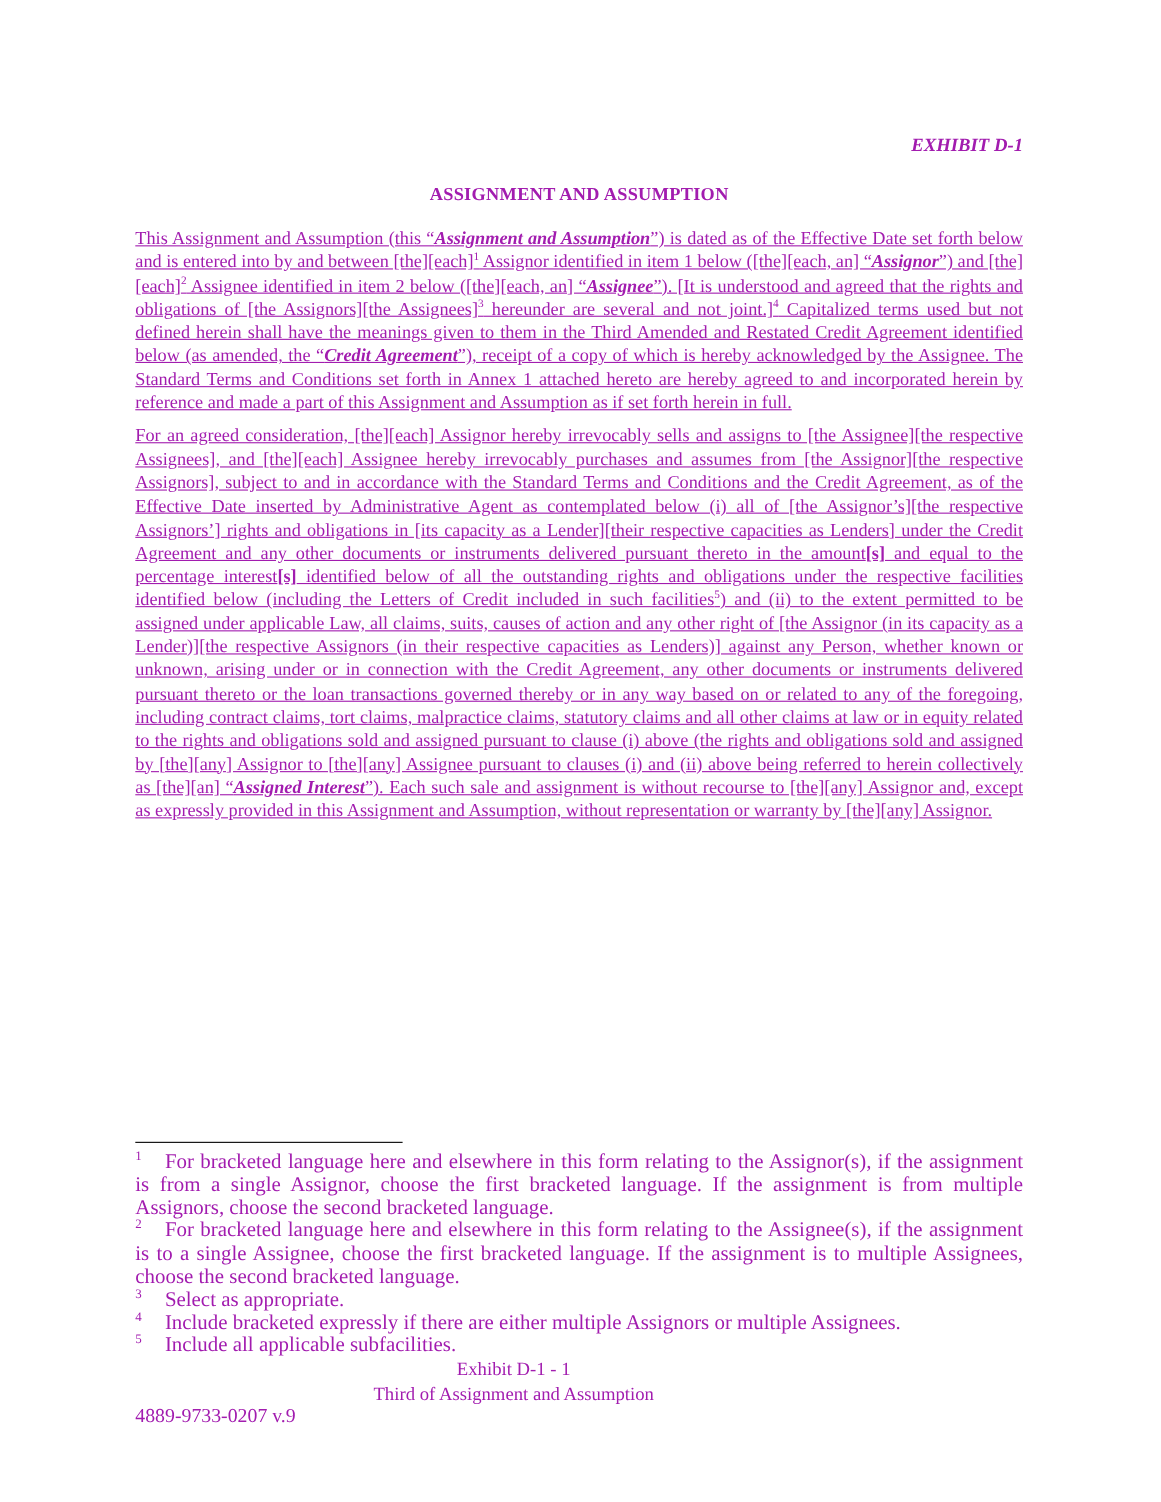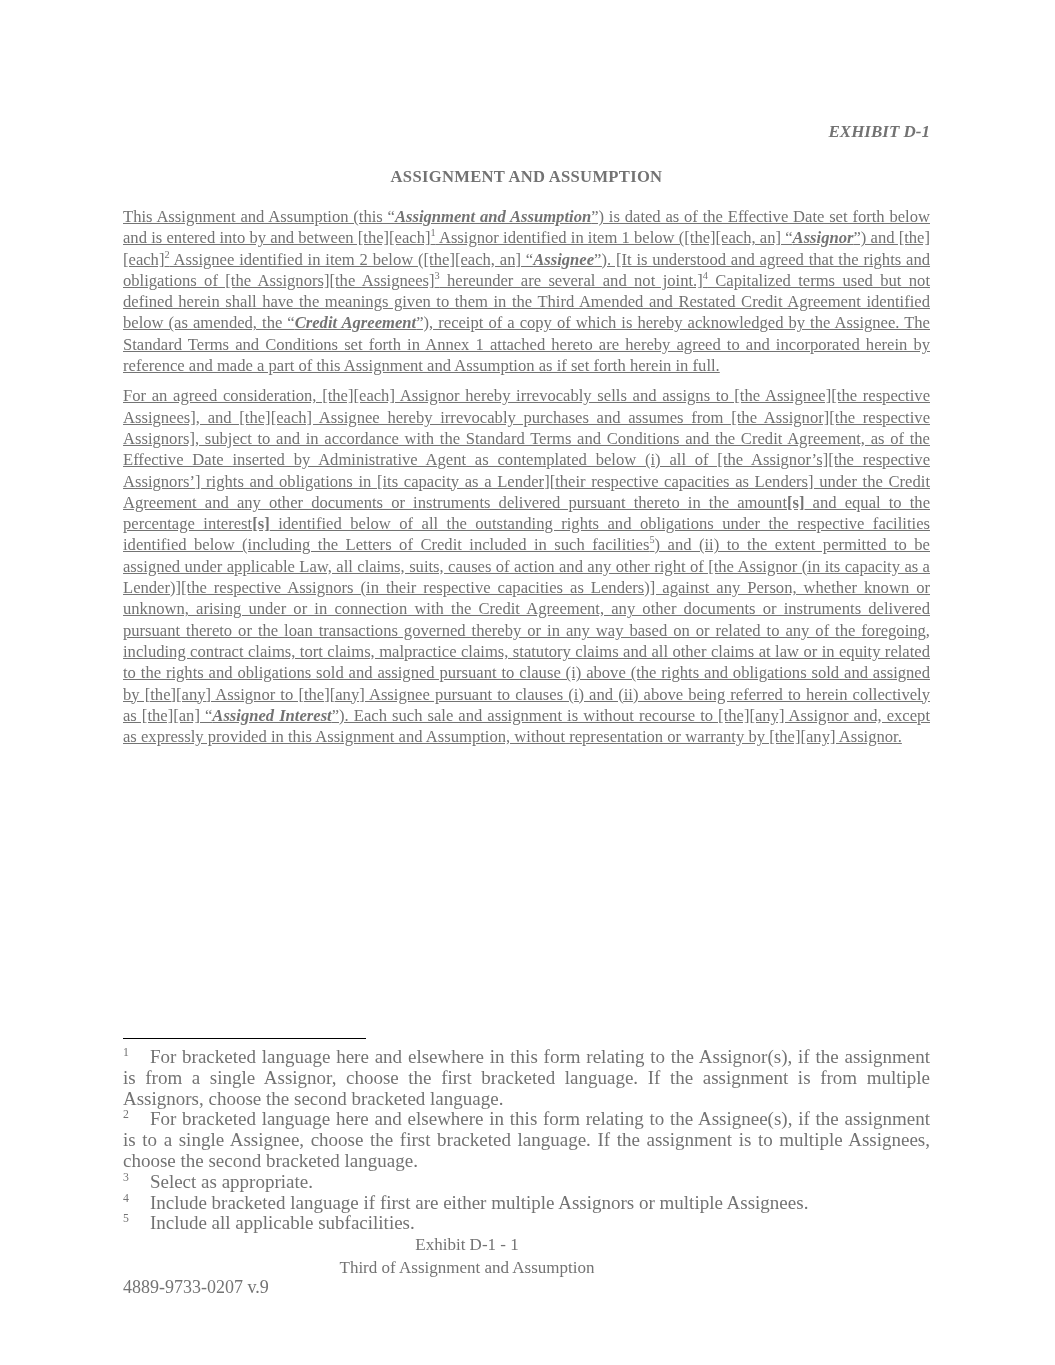--- a/index.html
+++ b/index.html
@@ -1,21 +1,21 @@
 <!DOCTYPE html>
 <html><head>
 <meta charset="utf-8">
 <style>
   html, body { margin: 0; padding: 0; background: #ffffff; }
   .page {
     position: relative;
     width: 1055px;
     height: 1365px;
     background: #ffffff;
-    color: #737373;
+    color: #a21caf;
     font-family: "Liberation Serif", "DejaVu Serif", serif;
     overflow: hidden;
   }
   .content {
     position: absolute;
     top: 121px;
     left: 123px;
     width: 807px;
   }
   .exhibit {
@@ -119,21 +119,21 @@
         <div class="para"><span>For an agreed consideration, [the][each] Assignor hereby irrevocably sells and assigns to [the Assignee][the respective Assignees], and [the][each] Assignee hereby irrevocably purchases and assumes from [the Assignor][the respective Assignors], subject to and in accordance with the Standard Terms and Conditions and the Credit Agreement, as of the Effective Date inserted by Administrative Agent as contemplated below (i) all of [the Assignor’s][the respective Assignors’] rights and obligations in [its capacity as a Lender][their respective capacities as Lenders] under the Credit Agreement and any other documents or instruments delivered pursuant thereto in the amount</span><span class="b">[s]</span><span> and equal to the percentage interest</span><span class="b">[s]</span><span> identified below of all the outstanding rights and obligations under the respective facilities identified below (including the Letters of Credit included in such facilities</span><sup>5</sup><span>) and (ii) to the extent permitted to be assigned under applicable Law, all claims, suits, causes of action and any other right of [the Assignor (in its capacity as a Lender)][the respective Assignors (in their respective capacities as Lenders)] against any Person, whether known or unknown, arising under or in connection with the Credit Agreement, any other documents or instruments delivered pursuant thereto or the loan transactions governed thereby or in any way based on or related to any of the foregoing, including contract claims, tort claims, malpractice claims, statutory claims and all other claims at law or in equity related to the rights and obligations sold and assigned pursuant to clause (i) above (the rights and obligations sold and assigned by [the][any] Assignor to [the][any] Assignee pursuant to clauses (i) and (ii) above being referred to herein collectively as [the][an] “</span><span class="bi">Assigned Interest</span><span>”). Each such sale and assignment is without recourse to [the][any] Assignor and, except as expressly provided in this Assignment and Assumption, without representation or warranty by [the][any] Assignor.</span></div>
       </div>
   </div>
 
   <div class="footnotes">
     <div class="fn-sep"></div>
     <div>
         <div class="footnote"><sup>1</sup><span class="fn-gap"></span><span>For bracketed language here and elsewhere in this form relating to the Assignor(s), if the assignment is from a single Assignor, choose the first bracketed language. If the assignment is from multiple Assignors, choose the second bracketed language.</span></div>
         <div class="footnote"><sup>2</sup><span class="fn-gap"></span><span>For bracketed language here and elsewhere in this form relating to the Assignee(s), if the assignment is to a single Assignee, choose the first bracketed language. If the assignment is to multiple Assignees, choose the second bracketed language.</span></div>
         <div class="footnote"><sup>3</sup><span class="fn-gap"></span><span>Select as appropriate.</span></div>
-        <div class="footnote"><sup>4</sup><span class="fn-gap"></span><span>Include bracketed language if first are either multiple Assignors or multiple Assignees.</span></div>
+        <div class="footnote"><sup>4</sup><span class="fn-gap"></span><span>Include bracketed expressly if there are either multiple Assignors or multiple Assignees.</span></div>
         <div class="footnote"><sup>5</sup><span class="fn-gap"></span><span>Include all applicable subfacilities.</span></div>
       </div>
   </div>
 
   <div class="footer">
     <div>Exhibit D-1 - 1</div>
     <div>Third of Assignment and Assumption</div>
   </div>
   <div class="doc-id">4889-9733-0207 v.9</div>
 </div>

